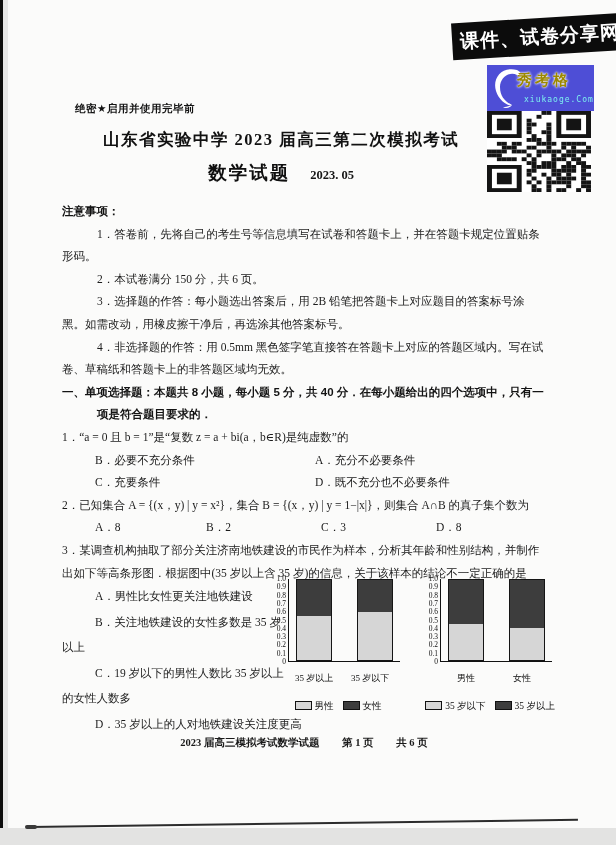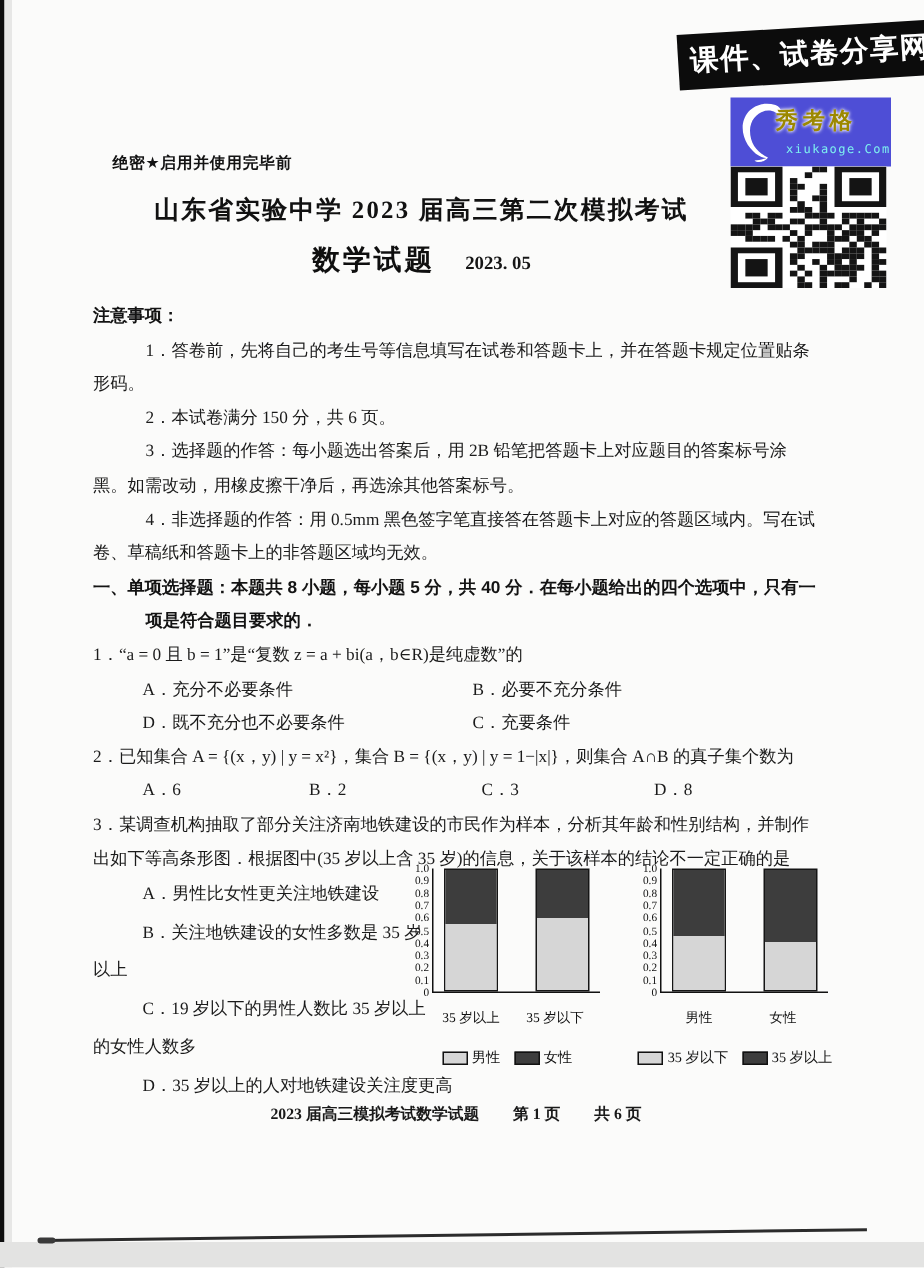--- a/index.html
+++ b/index.html
@@ -259,29 +259,29 @@
   <p class="bold-sans">注意事项：</p>
   <p class="indent">1．答卷前，先将自己的考生号等信息填写在试卷和答题卡上，并在答题卡规定位置贴条形码。</p>
   <p class="indent">2．本试卷满分 150 分，共 6 页。</p>
   <p class="indent">3．选择题的作答：每小题选出答案后，用 2B 铅笔把答题卡上对应题目的答案标号涂黑。如需改动，用橡皮擦干净后，再选涂其他答案标号。</p>
   <p class="indent">4．非选择题的作答：用 0.5mm 黑色签字笔直接答在答题卡上对应的答题区域内。写在试卷、草稿纸和答题卡上的非答题区域均无效。</p>
 
   <p class="bold-sans hang">一、单项选择题：本题共 8 小题，每小题 5 分，共 40 分．在每小题给出的四个选项中，只有一项是符合题目要求的．</p>
 
   <p>1．“a = 0 且 b = 1”是“复数 z = a + bi(a，b∈R)是纯虚数”的</p>
   <div class="opts-2col">
+    <span>B．必要不充分条件</span>
     <span>A．充分不必要条件</span>
-    <span>B．必要不充分条件</span>
+    <span>C．充要条件</span>
     <span>D．既不充分也不必要条件</span>
-    <span>C．充要条件</span>
   </div>
 
   <p>2．已知集合 A = {(x，y) | y = x²}，集合 B = {(x，y) | y = 1−|x|}，则集合 A∩B 的真子集个数为</p>
   <div class="opts-4col">
-    <span>A．6</span>
+    <span>A．8</span>
     <span>B．2</span>
     <span>C．3</span>
     <span>D．8</span>
   </div>
 
   <p>3．某调查机构抽取了部分关注济南地铁建设的市民作为样本，分析其年龄和性别结构，并制作出如下等高条形图．根据图中(35 岁以上含 35 岁)的信息，关于该样本的结论不一定正确的是</p>
 
   <div class="q3wrap">
     <div class="q3opts">
       <p>A．男性比女性更关注地铁建设</p>

